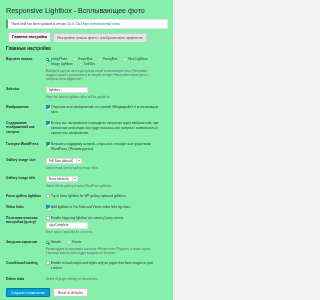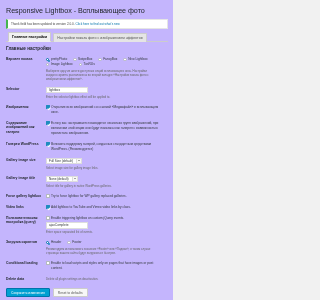--- a/index.html
+++ b/index.html
@@ -5,21 +5,21 @@
   * { box-sizing: border-box; }
   html, body {
     margin: 0; padding: 0;
     width: 173px; height: 300px;
     overflow: hidden;
     background: #f1f1f1;
     font-family: "Liberation Sans", sans-serif;
   }
   #wrap {
     width: 173px; height: 300px;
-    background: #c4b5fd;
+    background: #86efac;
     padding: 4px 5px 0 6px;
     overflow: hidden;
     position: relative;
   }
   .page-title {
     font-size: 7.2px;
     font-weight: 400;
     color: #23282d;
     line-height: 10px;
     margin: 2px 0 3px 0;

